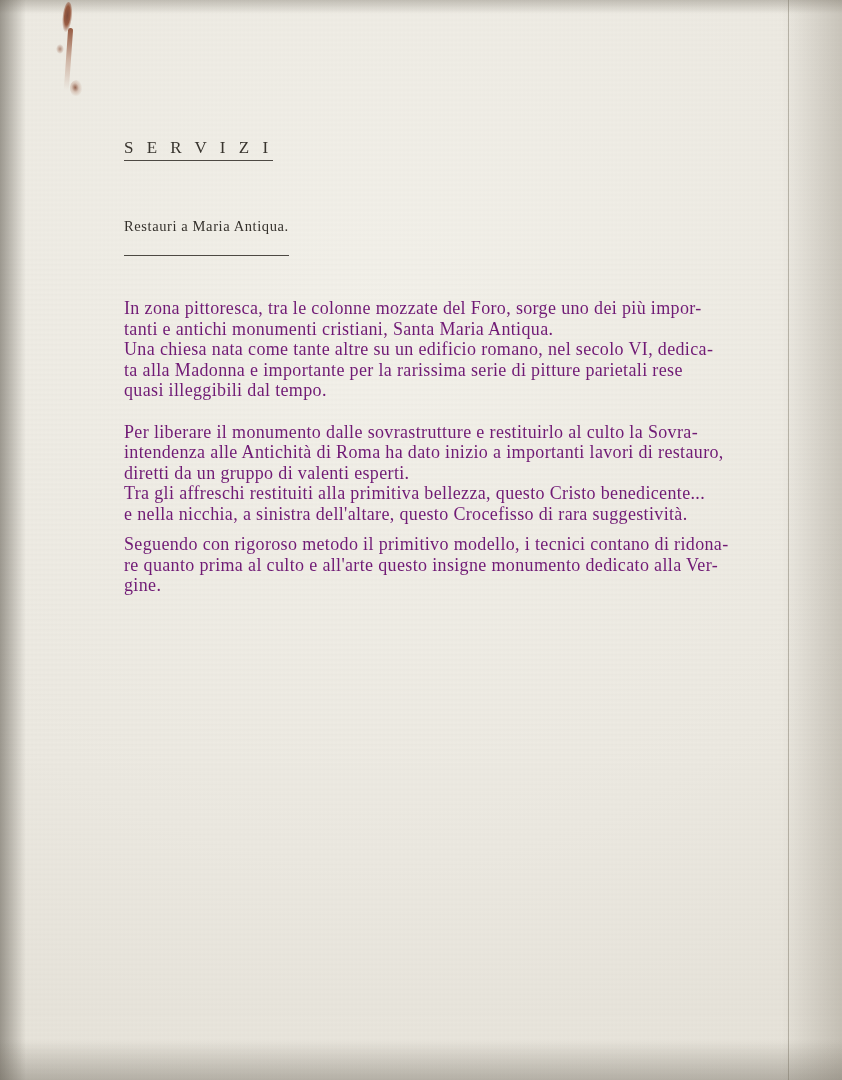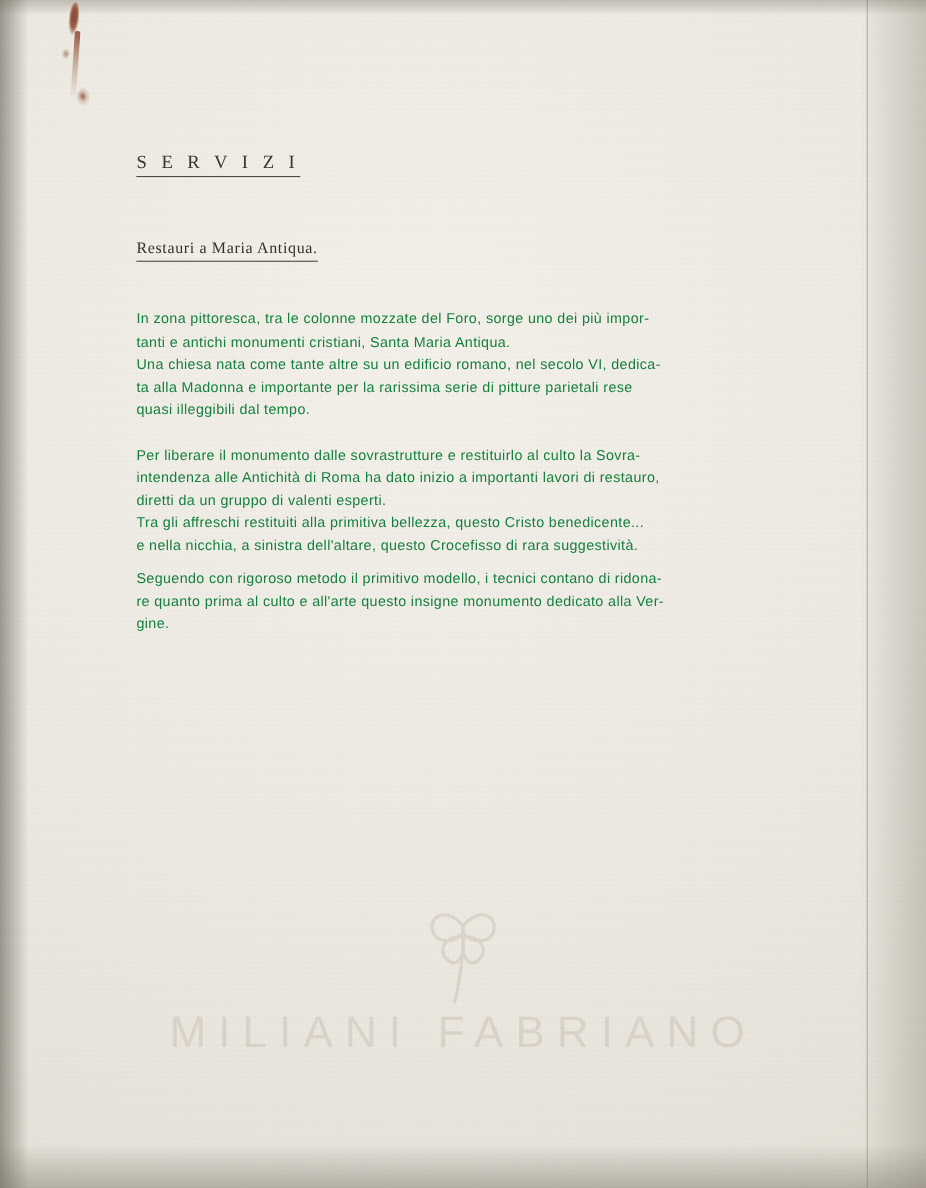--- a/index.html
+++ b/index.html
@@ -165,28 +165,28 @@
   .subtitle-wrap {
     margin-top: 56px;
   }
   .subtitle {
     font-family: "Liberation Serif", serif;
     font-size: 14.5px;
     letter-spacing: .6px;
     color: #35312c;
     display: inline-block;
     border-bottom: 1px solid #4d4943;
-    padding-bottom: 2px;
+    padding-bottom: 20px;
   }
   .para {
-    font-family: Liberation Sans, sans-serif;
-    font-size: 13px;
+    font-family: Liberation Serif, serif;
+    font-size: 18px;
     line-height: 20.5px;
     letter-spacing: .35px;
-    color: #15803d;
+    color: #701a75;
     white-space: pre-line;
   }
   .p1 { margin-top: 42px; }
   .p2 { margin-top: 21px; }
   .p3 { margin-top: 10px; }
 
   
   .watermark {
     position: absolute;
     left: 0;
@@ -253,27 +253,13 @@
     <div class="para p2">Per liberare il monumento dalle sovrastrutture e restituirlo al culto la Sovra-
 intendenza alle Antichità di Roma ha dato inizio a importanti lavori di restauro,
 diretti da un gruppo di valenti esperti.
 Tra gli affreschi restituiti alla primitiva bellezza, questo Cristo benedicente...
 e nella nicchia, a sinistra dell'altare, questo Crocefisso di rara suggestività.</div>
     <div class="para p3">Seguendo con rigoroso metodo il primitivo modello, i tecnici contano di ridona-
 re quanto prima al culto e all'arte questo insigne monumento dedicato alla Ver-
 gine.</div>
   </div>
 
-  <div class="watermark">
-    <div class="wm-mark">
-      <svg width="96" height="108" viewBox="0 0 96 108" aria-hidden="true">
-        <g fill="none" stroke="#b9a79a" stroke-width="3">
-          <path d="M48 30 C36 14, 18 18, 20 33 C22 46, 40 46, 48 36 Z"></path>
-          <path d="M48 30 C60 14, 78 18, 76 33 C74 46, 56 46, 48 36 Z"></path>
-          <path d="M48 40 C34 38, 24 50, 33 60 C42 70, 50 56, 48 46 Z"></path>
-          <path d="M48 40 C62 38, 72 50, 63 60 C54 70, 46 56, 48 46 Z"></path>
-          <path d="M48 52 C46 70, 44 86, 40 100"></path>
-        </g>
-      </svg>
-    </div>
-    <div class="wm-text">MILIANI  FABRIANO</div>
-  </div>
 </div>
 
 </body></html>

